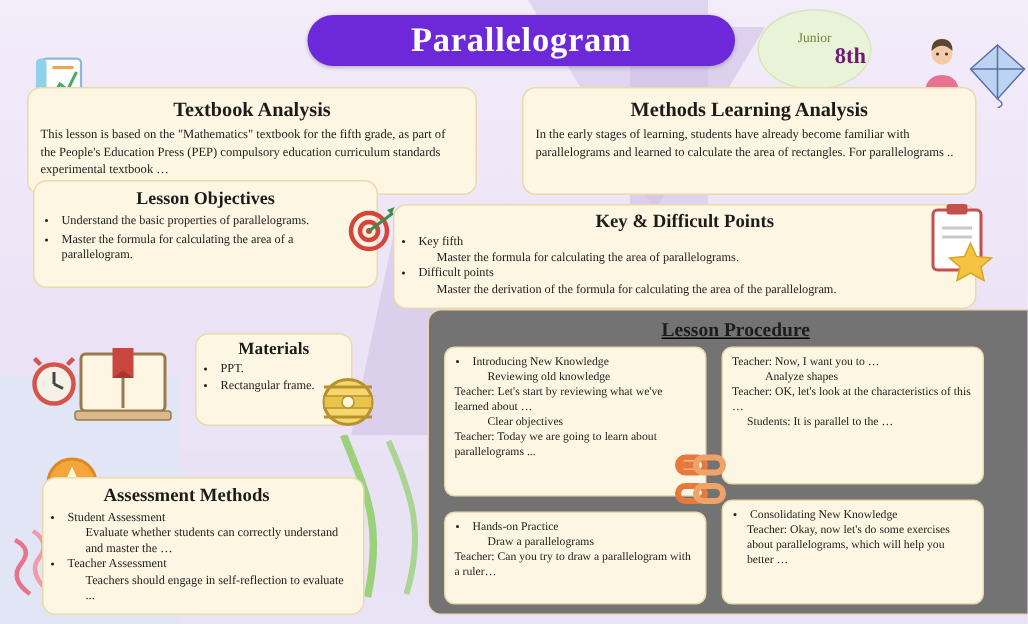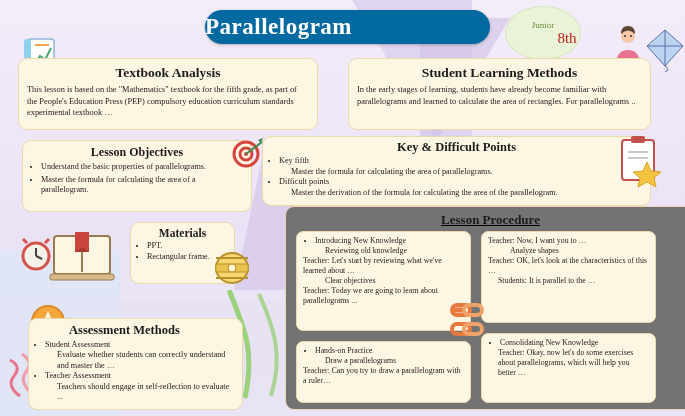--- a/index.html
+++ b/index.html
@@ -37,35 +37,35 @@
   .bg-bot{
     left:0;top:300px;width:685px;height:116px;background:#e7e1f4;opacity:.7;
   }
   .bg-blue-l{
     left:0;top:250px;width:120px;height:166px;background:#dfe6f6;opacity:.8;
   }
 
   
   .title-pill{
     position:absolute;left:205px;top:10px;width:285px;height:34px;
-    background:#0369a1;border-radius:19px;
-    display:flex;align-items:center;
+    background:#6d28d9;border-radius:19px;
+    display:flex;align-items:center;justify-content:center;
     box-shadow:0 1px 3px rgba(0,0,0,.25);
   }
   .title-pill span{
     color:#ffffff;font-size:23px;font-weight:bold;letter-spacing:.5px;
   }
   .grade-badge{
     position:absolute;left:505px;top:6px;width:74px;height:52px;
     background:#e9f3d8;border-radius:50%;
     display:flex;flex-direction:column;align-items:center;justify-content:center;
     border:1px solid #d6e6bd;
   }
   .grade-badge .g1{font-size:9px;color:#6d8a3a;line-height:11px;}
-  .grade-badge .g2{font-size:15px;color:#b91c1c;font-weight:normal;line-height:15px;margin-left:48px;}
+  .grade-badge .g2{font-size:15px;color:#701a75;font-weight:bold;line-height:15px;margin-left:48px;}
 
   
   .card{position:absolute;border-radius:9px;box-sizing:border-box;}
   .card h3{
     margin:0;text-align:center;font-weight:bold;
     font-family:"Liberation Serif", serif;
   }
   .card .body{font-family:"Liberation Serif", serif;}
 
   
@@ -79,21 +79,21 @@
   
   .c-student{
     left:348px;top:58px;width:303px;height:72px;
     background:#fdf6e3;border:1px solid #ead9ac;
   }
   .c-student h3{font-size:13.5px;color:#1c1c1c;padding-top:6px;}
   .c-student .body{font-size:8.4px;color:#1c1c1c;padding:3px 8px 0 8px;line-height:11.5px;}
 
   
   .c-objectives{
-    left:22px;top:140px;width:230px;height:72px;
+    left:22px;top:120px;width:230px;height:72px;
     background:#fdf6e3;border:1px solid #ead9ac;
   }
   .c-objectives h3{font-size:12px;color:#1c1c1c;padding-top:4px;}
   .c-objectives ul{margin:2px 16px 0 0;padding:0 6px 0 18px;}
   .c-objectives li{font-size:8.2px;line-height:10.6px;color:#1c1c1c;margin-bottom:2px;}
 
   
   .c-key{
     left:262px;top:136px;width:389px;height:70px;
     background:#fdf6e3;border:1px solid #ead9ac;
@@ -217,21 +217,21 @@
     <polyline points="13,28 18,20 23,24 29,12" fill="none" stroke="#4aa86b" stroke-width="2"></polyline>
     <rect x="13" y="8" width="14" height="2" fill="#f0a64a"></rect>
   </svg>
 
   <div class="card c-textbook">
     <h3>Textbook Analysis</h3>
     <div class="body">This lesson is based on the "Mathematics" textbook for the fifth grade, as part of the People's Education Press (PEP) compulsory education curriculum standards experimental textbook …</div>
   </div>
 
   <div class="card c-student">
-    <h3>Student Learning Methods</h3>
+    <h3>Methods Learning Analysis</h3>
     <div class="body">In the early stages of learning, students have already become familiar with parallelograms and learned to calculate the area of rectangles. For parallelograms ..</div>
   </div>
 
   <div class="card c-objectives">
     <h3>Lesson Objectives</h3>
     <ul>
       <li>Understand the basic properties of parallelograms.</li>
       <li>Master the formula for calculating the area of a parallelogram.</li>
     </ul>
   </div>

